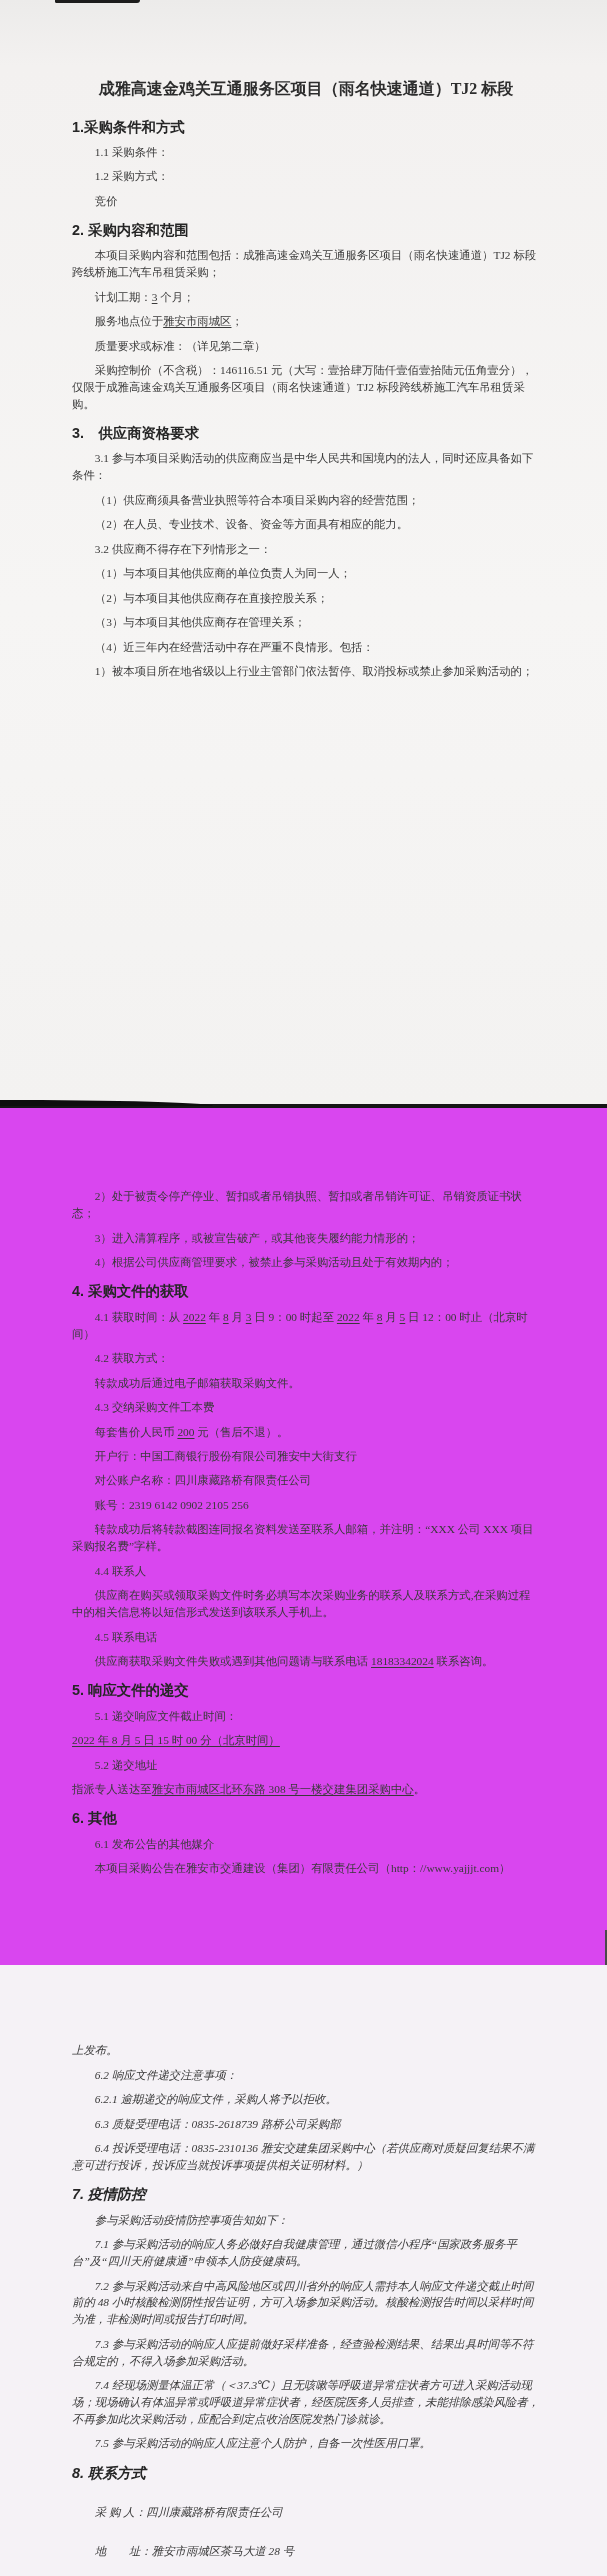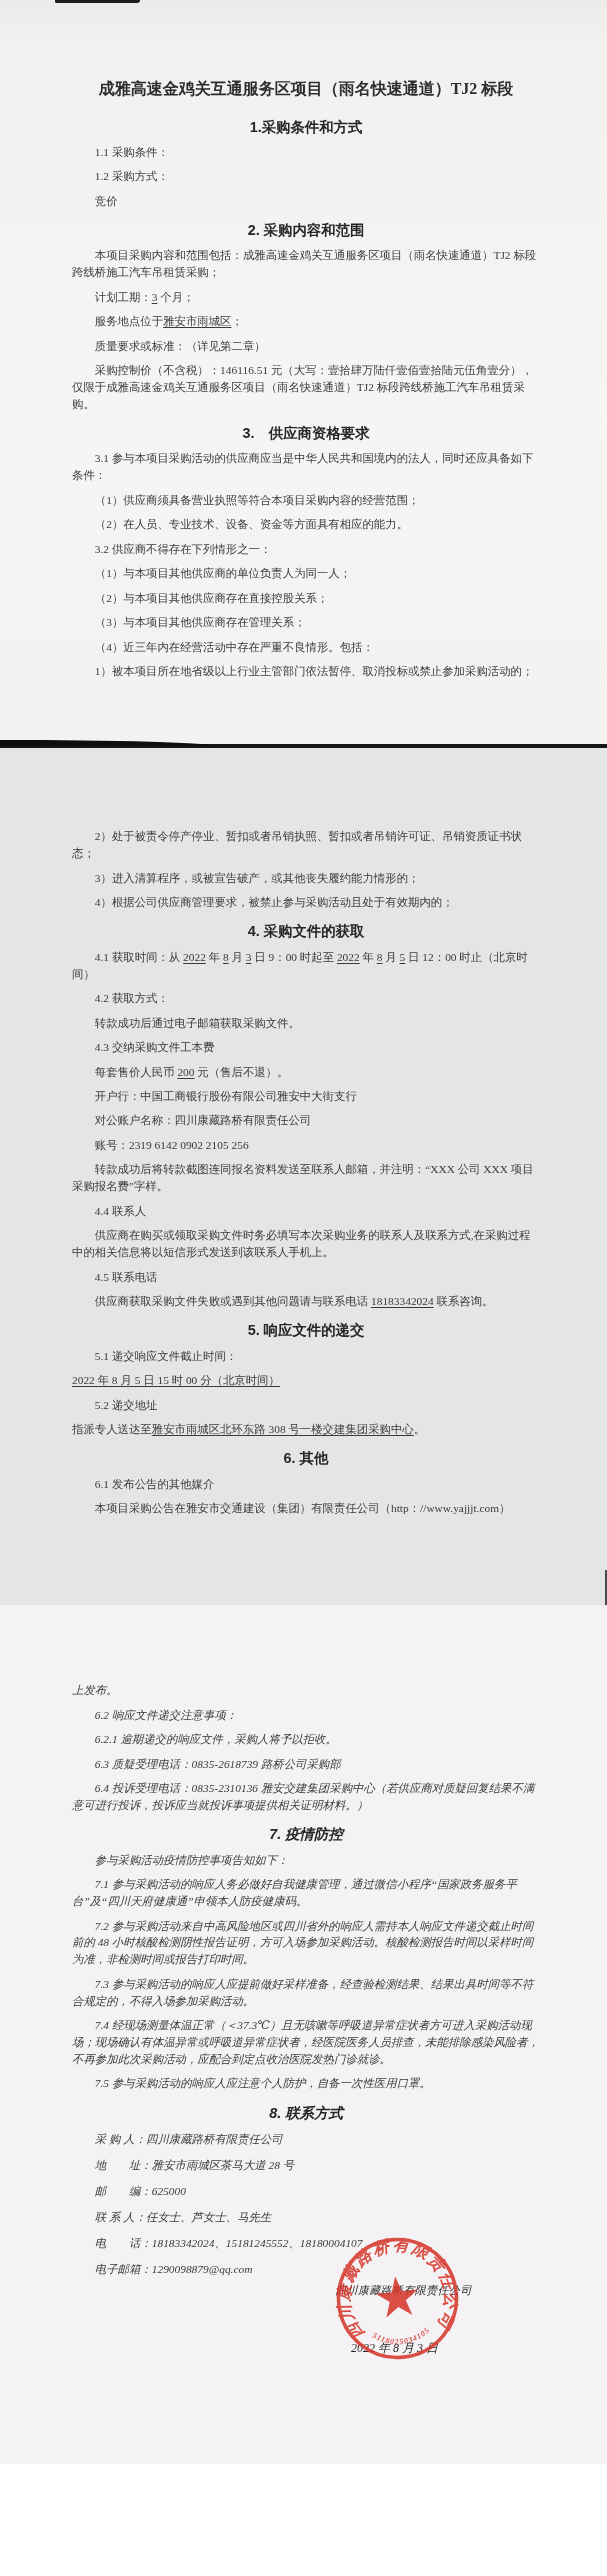--- a/index.html
+++ b/index.html
@@ -6,52 +6,52 @@
   html { background:#ffffff; }
   body {
     width:607px; margin:0;
     font-family:"Liberation Serif","DejaVu Serif",serif;
     color:#3a3a3a;
   }
   .doc { position:relative; width:607px; }
 
   .page { position:relative; padding-left:72px; padding-right:67px; overflow:hidden; }
   .page1 {
-    height:744px; padding-top:71px;
+    height:1104px; padding-top:71px;
     background:linear-gradient(180deg,#ecebea 0%,#f3f1f0 6%,#f6f5f4 55%,#f3f2f1 100%);
   }
   .page-divider { position:relative; height:3.8px; background:#161616; }
   .page-divider .blob {
     position:absolute; left:0; top:-3.8px; width:213px; height:6px;
     background:#0e0e0e; border-radius:0 100% 0 0 / 0 100% 0 0;
   }
-  .page2 { height:857px; padding-top:73px; background:#e5e5e5; }
+  .page2 { height:857px; padding-top:73px; background:#d946ef; }
   .page2::after {
     content:""; position:absolute; right:0; bottom:0; width:2.3px; height:35px; background:#4a4a4a;
   }
   .page3 { height:859px; padding-top:70px; background:#f5f2f6;font-style:italic; }
 
   .top-smudge {
     position:absolute; top:0; left:55px; width:85px; height:3px;
     background:#1d1d1d; border-radius:0 0 4.6px 2.3px; z-index:3;
   }
 
   .title { text-align:center; font-weight:bold; font-size:16px; line-height:2.2; color:#2d2d2d; margin-bottom:4.6px; }
 
   .sec {
     font-family:"Liberation Sans","DejaVu Sans",sans-serif;
     font-weight:bold; font-size:14.4px; color:#262626;
-    margin:11.4px 0 6.8px; line-height:1.3;text-align:center;
+    margin:11.4px 0 6.8px; line-height:1.3;
   }
 
   p { font-size:11.4px; line-height:1.48; margin:7.6px 0; color:#3a3a3a; }
   .ind { text-indent:2em; }
   .u { text-decoration:underline; text-decoration-thickness:0.8px; text-underline-offset:2.3px; }
 
-  .contact p { margin:9px 0; }
+  .contact p { margin:22px 0; }
 
   .sig-company {
     position:absolute; left:335px; top:678px; z-index:1;
     font-size:11px; letter-spacing:0.4px; color:#1f1f1f; white-space:nowrap;
   }
   .sig-date {
     position:absolute; left:351px; top:735px; z-index:1;
     font-size:12px; color:#1f1f1f; white-space:nowrap;
   }
   .stamp {

